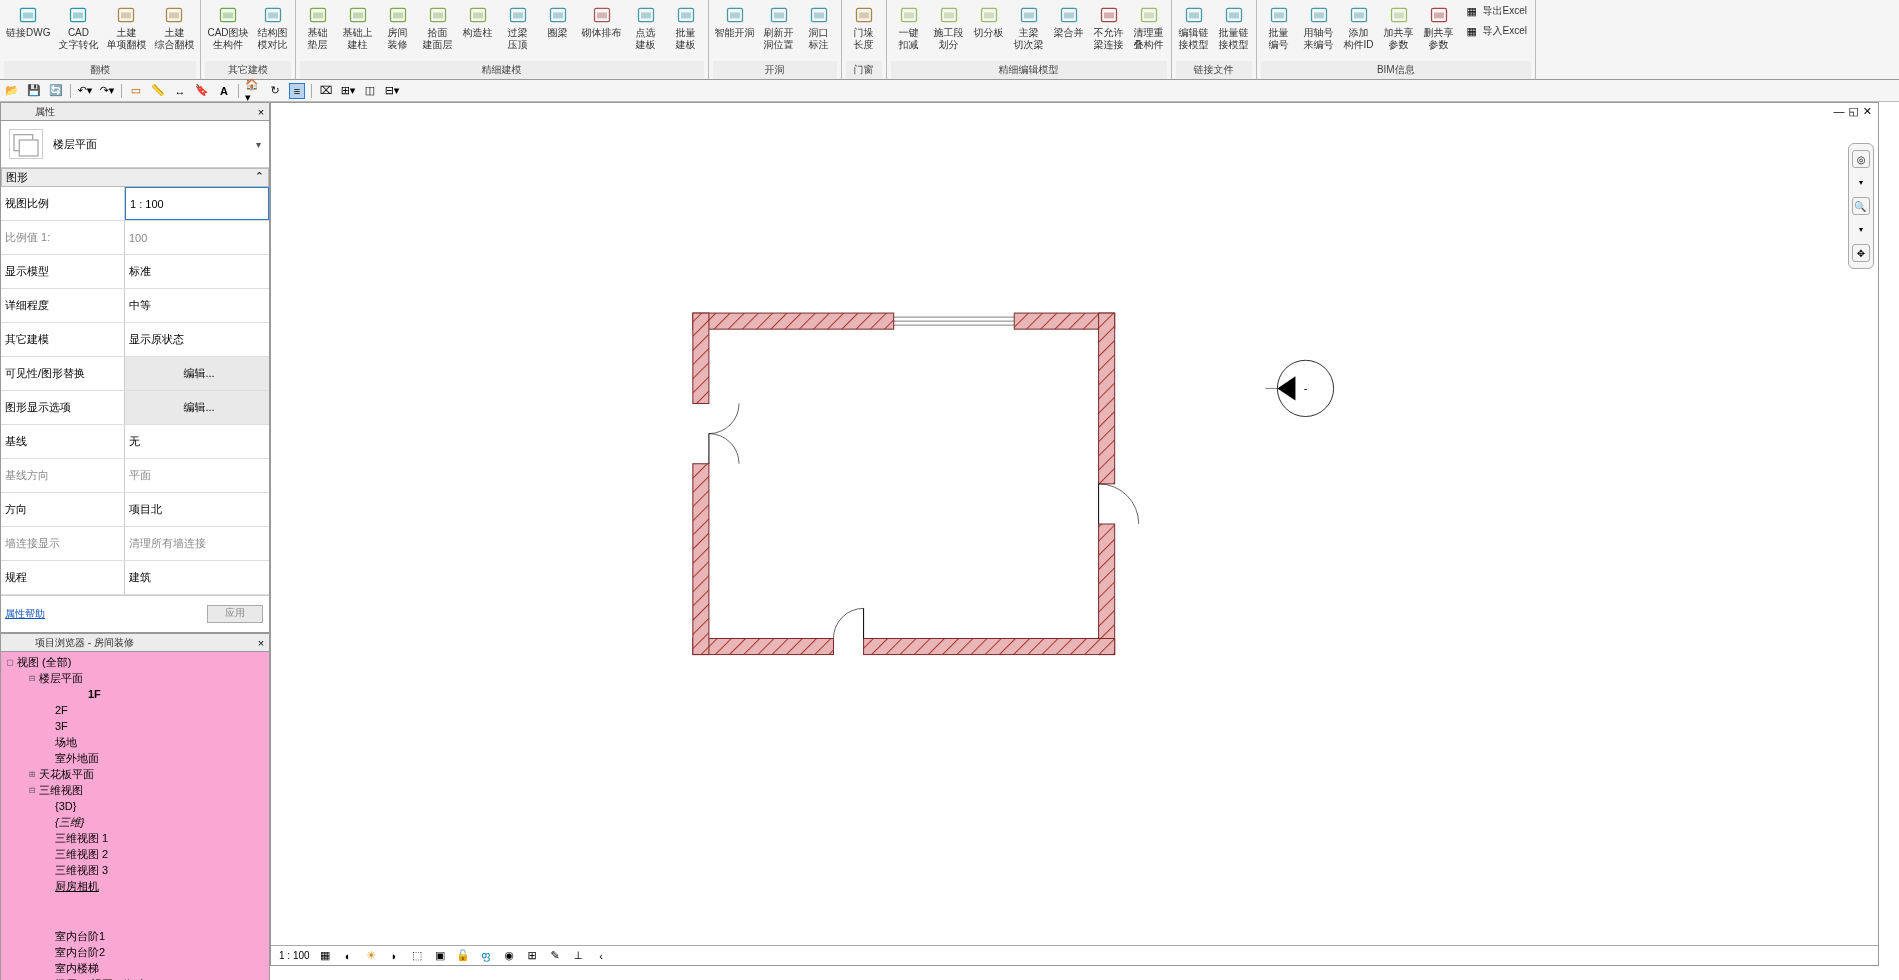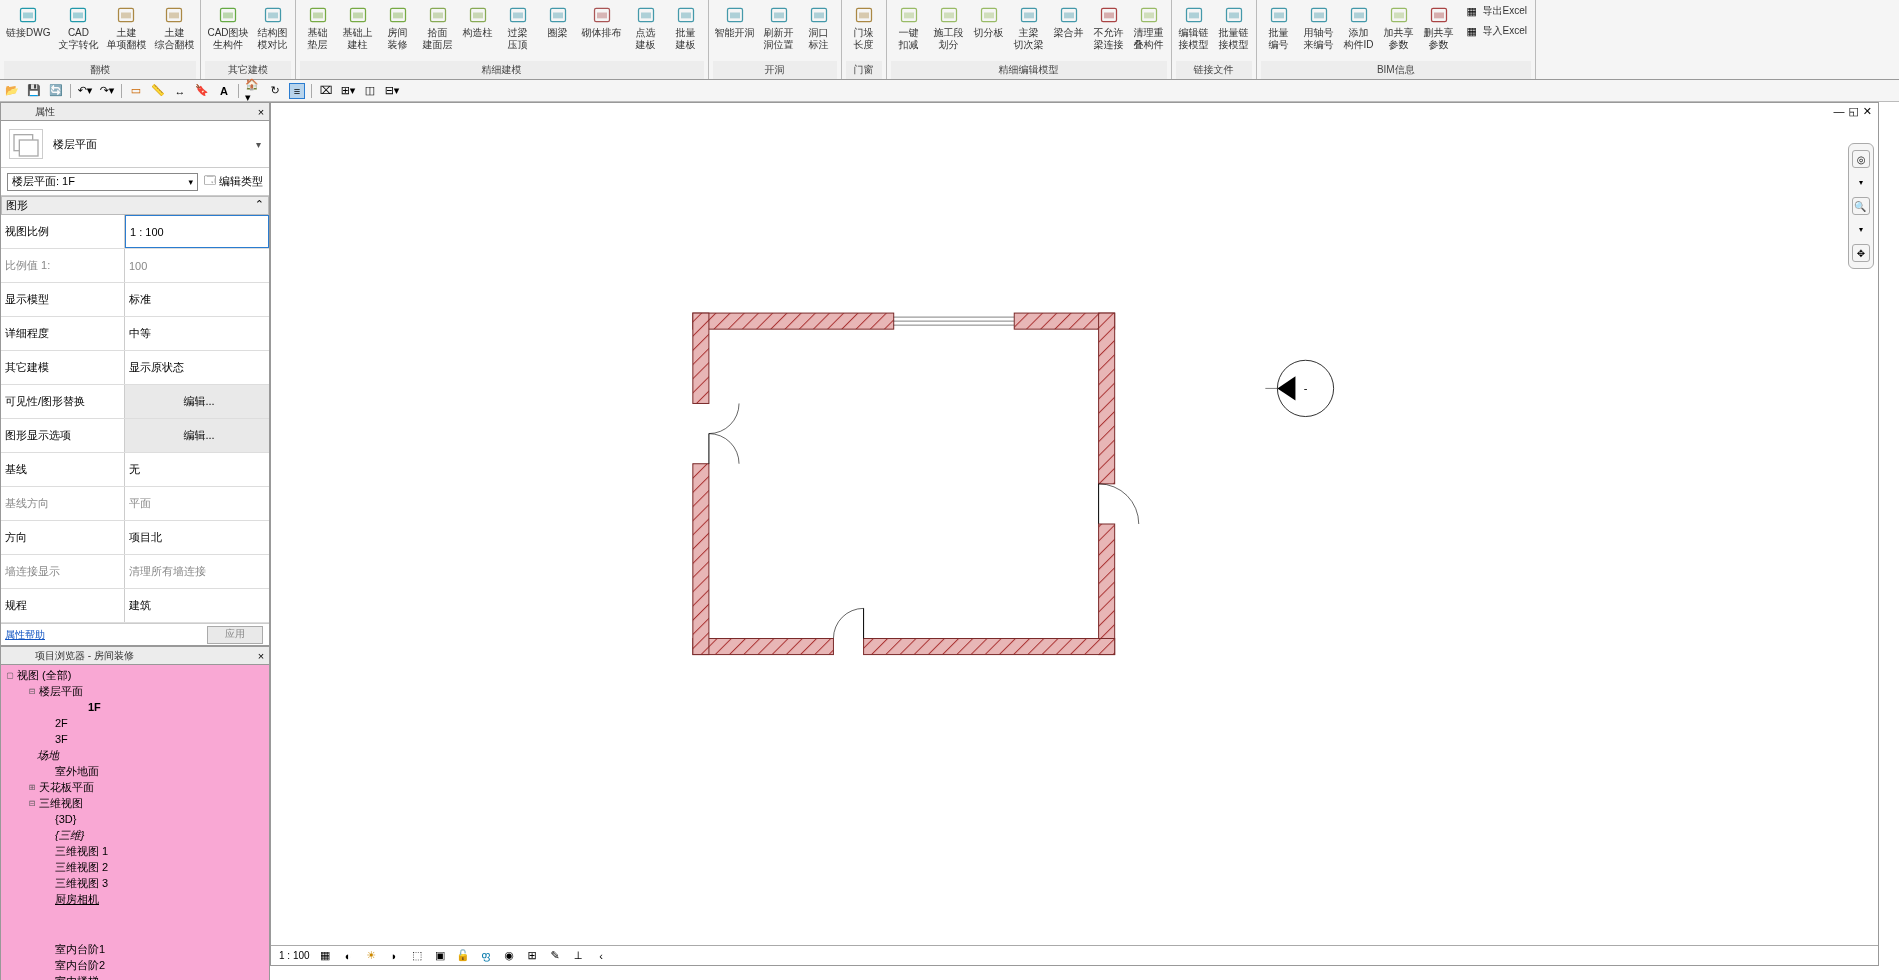--- a/index.html
+++ b/index.html
@@ -42,21 +42,21 @@
 .inst-cbo::after{content:"▾";font-size:9px;}
 .edit-type { display:flex; align-items:center; gap:3px; font-size:10px; cursor:pointer;}
 .prop-grid { overflow-y:auto; flex:1; position:relative;}
 .prop-cat { background:#ededed; border:1px solid #bbb; padding:1px 4px; font-size:10px; display:flex; justify-content:space-between;}
 .prop-row { display:flex; border-bottom:1px solid #ddd; height:34px; font-size:10px;}
 .prop-row .k { width:124px; padding-left:4px; border-right:1px solid #ccc; display:flex; align-items:center;}
 .prop-row .v { flex:1; padding-left:4px; display:flex; align-items:center; background:#fff;}
 .prop-row .v.sel { border:1px solid #2a7cd0; background:#fff;}
 .prop-row .v.btn { background:#e9e9e9; justify-content:center; cursor:pointer;}
 .prop-row .dim { color:#888; }
-.panel-footer { display:flex; border-top:1px solid #ccc; height:22px; align-items:center;}
+.panel-footer { display:flex; border-top:1px solid #ccc; height:37px; align-items:center;}
 .panel-footer .help { color:#1054c2; text-decoration:underline; flex:1; padding-left:4px; font-size:10px; cursor:pointer;}
 .panel-footer .apply { width:56px; height:18px; background:#e9e9e9; border:1px solid #aaa; text-align:center; font-size:10px; color:#888; margin-right:6px;}
 
 
 .browser { flex:1; border:1px solid #999; background:#f9a8d4; display:flex; flex-direction:column;}
 .tree { flex:1; overflow:auto; padding:2px 0;}
 .tree-row { display:flex; align-items:center; height:16px; font-size:10px; padding-left:4px; cursor:pointer;}
 .tree-tw { width:10px; text-align:center; color:#555; font-size:8px;}
 .tree-lbl { padding-left:2px;}
 .bold { font-weight:bold;margin-left:33px;}
@@ -496,29 +496,20 @@
       <div class="type-ico">
         <svg viewBox="0 0 24 24">
             <rect x="3" y="5" width="14" height="12" fill="#fff" stroke="#aaa"></rect>
             <rect x="7" y="9" width="14" height="12" fill="#fff" stroke="#aaa"></rect>
           </svg>
       </div>
       <div class="type-cbo">
           <span>楼层平面</span>
         </div>
     </div>
-    <div class="inst-row">
-      <div class="inst-cbo">
-          <span>楼层平面: 1F</span>
-        </div>
-      <div class="edit-type">
-        <span>🗔</span>
-        <span>编辑类型</span>
-      </div>
-    </div>
     <div class="prop-grid">
       <div class="prop-cat">
         <span>图形</span>
           <span>⌃</span>
       </div>
       <div id="prop-rows">
           <div class="prop-row">
             <div class="k">视图比例</div>
             <div class="v sel">1 : 100</div>
           </div>
@@ -594,21 +585,21 @@
             <span class="tree-lbl bold">1F</span>
           </div>
           <div class="tree-row" style="padding-left: 42px;">
             <span class="tree-tw"></span>
             <span class="tree-lbl">2F</span>
           </div>
           <div class="tree-row" style="padding-left: 42px;">
             <span class="tree-tw"></span>
             <span class="tree-lbl">3F</span>
           </div>
-          <div class="tree-row" style="padding-left: 24px; font-style: italic;">
+          <div class="tree-row" style="padding-left: 42px;">
             <span class="tree-tw"></span>
             <span class="tree-lbl">场地</span>
           </div>
           <div class="tree-row" style="padding-left: 42px;">
             <span class="tree-tw"></span>
             <span class="tree-lbl">室外地面</span>
           </div>
           <div class="tree-row" style="padding-left: 26px;">
             <span class="tree-tw">⊞</span>
             <span class="tree-lbl">天花板平面</span>

